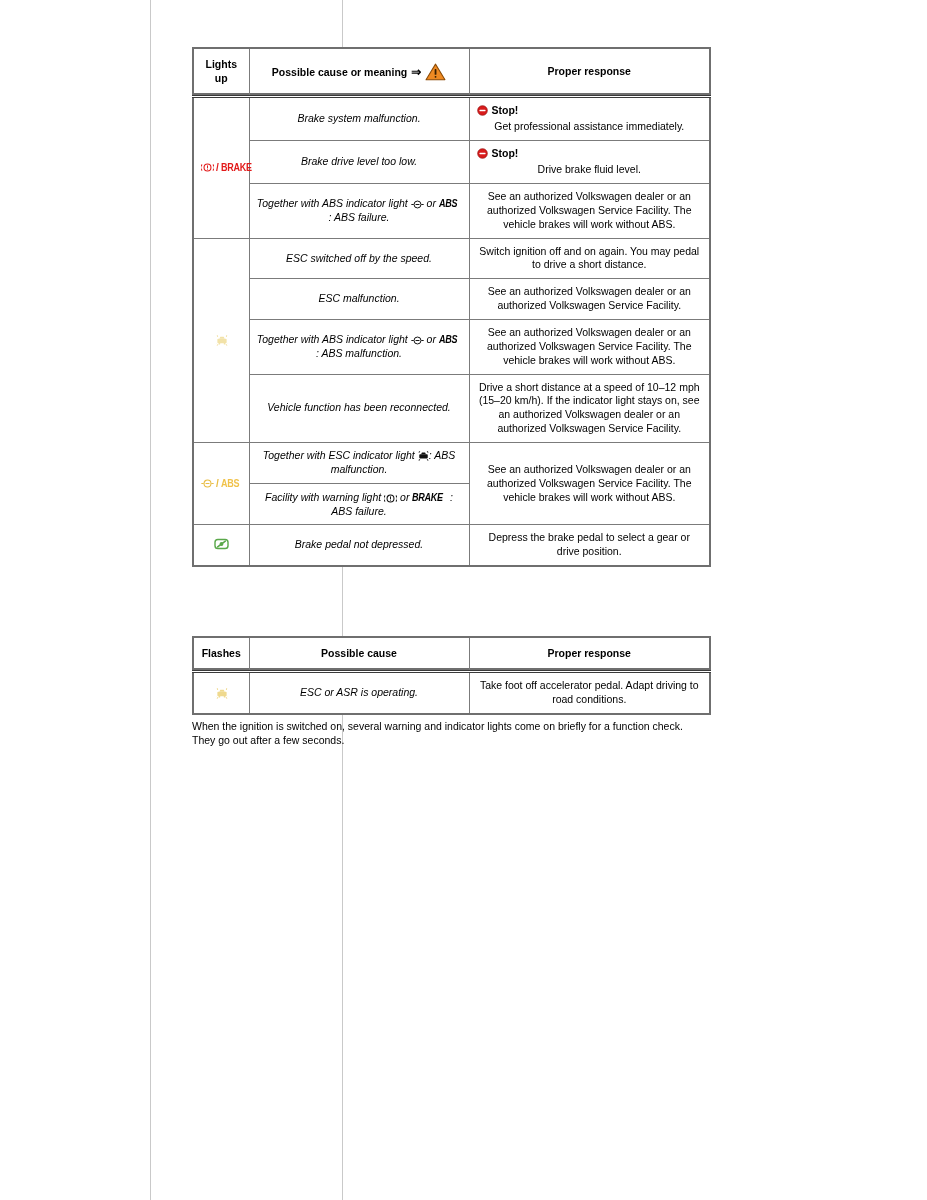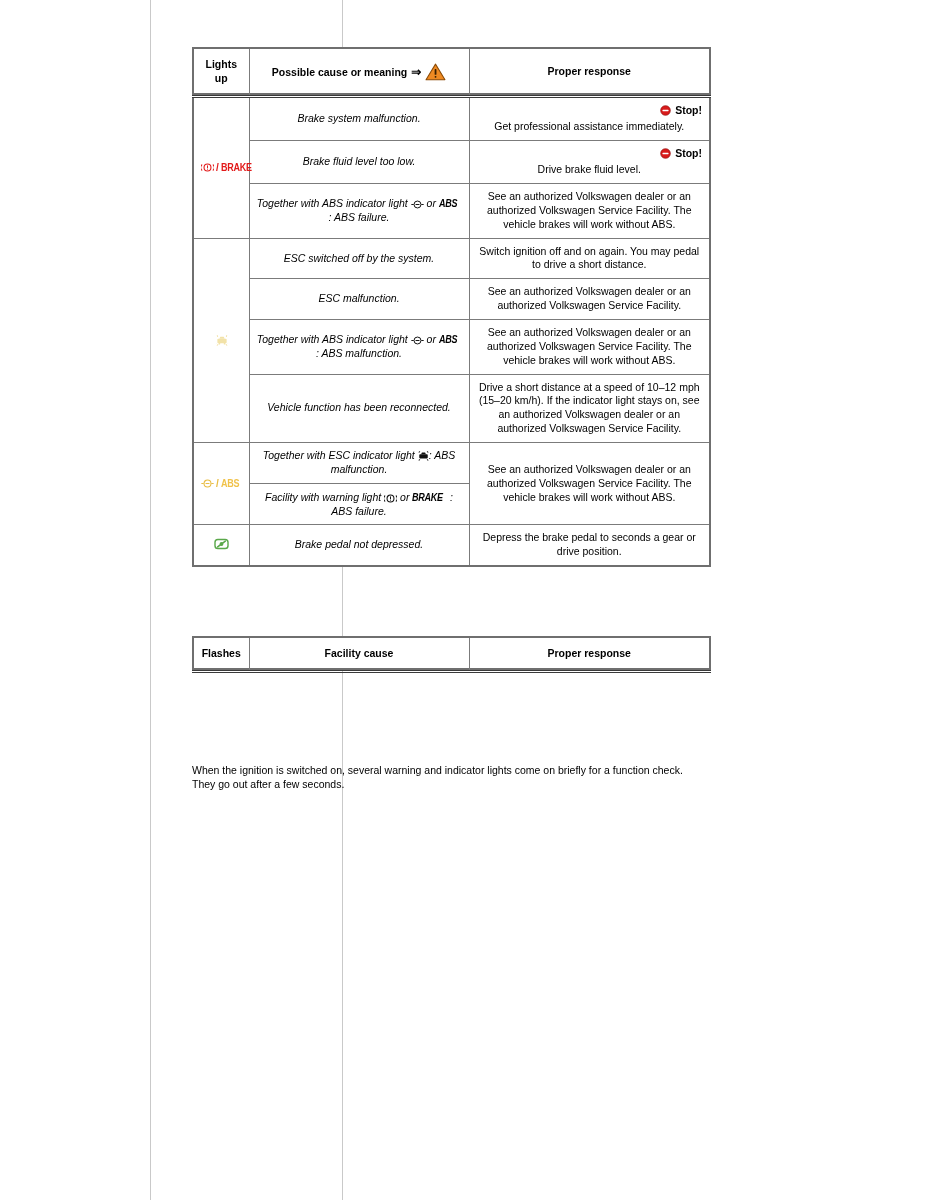--- a/index.html
+++ b/index.html
@@ -143,29 +143,29 @@
   .sep-red   { color: #e21a1a; }
   .sep-amber { color: #e8bc42; }
 
   .stop-line {
     font-weight: bold;
     display: inline-flex;
     align-items: center;
     gap: 4px;
     justify-content: center;
   }
-  .stop-row { text-align: right; }
+  .stop-row { text-align: left; }
 
   .hdr-arrow { font-size: 12px; padding: 0 1px; }
 
   
   .footer-note {
     position: absolute;
     left: 192px;
-    top: 752px;
+    top: 708px;
     width: 505px;
     font-size: 10.5px;
     line-height: 1.35;
     text-align: left;
   }
 </style>
 </head>
 <body>
 
 <div class="page">
@@ -228,21 +228,21 @@
                     <rect x="3.1" y="6.1" width="7.8" height="1.9" rx="0.6" fill="#ffffff"></rect>
                   </svg>
                 </span>
                 <span>Stop!</span>
               </span>
             </div>
             <div>Get professional assistance immediately.</div>
           </td>
         </tr>
         <tr>
-          <td class="cause-cell">Brake fluid level too low.</td>
+          <td class="cause-cell">Brake drive level too low.</td>
           <td class="resp-cell">
             <div class="stop-row">
               <span class="stop-line">
                 <span class="ico ico-stop">
                   <svg viewBox="0 0 14 14" width="11" height="11" aria-hidden="true">
                     <circle cx="7" cy="7" r="6.2" fill="#d81b1b" stroke="#8d0f0f" stroke-width="0.8"></circle>
                     <rect x="3.1" y="6.1" width="7.8" height="1.9" rx="0.6" fill="#ffffff"></rect>
                   </svg>
                 </span>
                 <span>Stop!</span>
@@ -274,21 +274,21 @@
               <svg viewBox="0 0 14 15" width="12" height="13" aria-hidden="true">
                 <path d="M2.6 6.6 h8.8 a1 1 0 0 1 1 1 v3.2 a1 1 0 0 1 -1 1 h-8.8 a1 1 0 0 1 -1 -1 v-3.2 a1 1 0 0 1 1 -1 z" fill="#f2e2a8"></path>
                 <path d="M3.9 6.6 l1.1 -2.2 h4 l1.1 2.2 z" fill="#f2e2a8"></path>
                 <path d="M1.2 2.4 q2 1.1 0 2.2 M12.8 2.4 q-2 1.1 0 2.2" stroke="#f2e2a8" stroke-width="1.1" fill="none"></path>
                 <path d="M1.2 12.6 q2 1.1 0 2.2 M12.8 12.6 q-2 1.1 0 2.2" stroke="#f2e2a8" stroke-width="1.1" fill="none"></path>
                 <circle cx="4" cy="12.4" r="1" fill="#f2e2a8"></circle>
                 <circle cx="10" cy="12.4" r="1" fill="#f2e2a8"></circle>
               </svg>
             </span>
           </td>
-          <td class="cause-cell">ESC switched off by the system.</td>
+          <td class="cause-cell">ESC switched off by the speed.</td>
           <td class="resp-cell">Switch ignition off and on again. You may pedal to drive a short distance.</td>
         </tr>
         <tr>
           <td class="cause-cell">ESC malfunction.</td>
           <td class="resp-cell">See an authorized Volkswagen dealer or an authorized Volkswagen Service Facility.</td>
         </tr>
         <tr>
           <td class="cause-cell">
             <span>Together with ABS indicator light</span>
             <span class="ico ico-abs-lamp">
@@ -358,41 +358,57 @@
           <td class="lights-cell">
             <span class="ico ico-asl">
               <svg viewBox="0 0 18 14" width="15" height="12" aria-hidden="true">
                 <rect x="1.2" y="1.6" width="15.6" height="10.8" rx="3.4" fill="none" stroke="#5aa84a" stroke-width="1.7"></rect>
                 <path d="M4.4 10.4 L13.6 3.6" stroke="#5aa84a" stroke-width="1.9" stroke-linecap="round"></path>
                 <circle cx="9" cy="7" r="2.3" fill="#5aa84a"></circle>
               </svg>
             </span>
           </td>
           <td class="cause-cell">Brake pedal not depressed.</td>
-          <td class="resp-cell">Depress the brake pedal to seconds a gear or drive position.</td>
+          <td class="resp-cell">Depress the brake pedal to select a gear or drive position.</td>
         </tr>
 
       </tbody>
     </table>
   </div>
 
   <div class="tbl-wrap tbl-two">
     <table class="vwtable">
       <colgroup>
         <col class="c-light">
           <col class="c-cause">
           <col class="c-resp">
       </colgroup>
       <thead>
         <tr>
           <th>Flashes</th>
-          <th>Facility cause</th>
+          <th>Possible cause</th>
           <th>Proper response</th>
         </tr>
       </thead>
       <tbody>
+        <tr>
+          <td class="lights-cell">
+            <span class="ico ico-esc">
+              <svg viewBox="0 0 14 15" width="12" height="13" aria-hidden="true">
+                <path d="M2.6 6.6 h8.8 a1 1 0 0 1 1 1 v3.2 a1 1 0 0 1 -1 1 h-8.8 a1 1 0 0 1 -1 -1 v-3.2 a1 1 0 0 1 1 -1 z" fill="#efd98e"></path>
+                <path d="M3.9 6.6 l1.1 -2.2 h4 l1.1 2.2 z" fill="#efd98e"></path>
+                <path d="M1.2 2.4 q2 1.1 0 2.2 M12.8 2.4 q-2 1.1 0 2.2" stroke="#efd98e" stroke-width="1.1" fill="none"></path>
+                <path d="M1.2 12.6 q2 1.1 0 2.2 M12.8 12.6 q-2 1.1 0 2.2" stroke="#efd98e" stroke-width="1.1" fill="none"></path>
+                <circle cx="4" cy="12.4" r="1" fill="#efd98e"></circle>
+                <circle cx="10" cy="12.4" r="1" fill="#efd98e"></circle>
+              </svg>
+            </span>
+          </td>
+          <td class="cause-cell">ESC or ASR is operating.</td>
+          <td class="resp-cell">Take foot off accelerator pedal. Adapt driving to road conditions.</td>
+        </tr>
       </tbody>
     </table>
   </div>
 
   <p class="footer-note">When the ignition is switched on, several warning and indicator lights come on briefly for a function check. They go out after a few seconds.</p>
 
 </div>
 
 </body></html>

